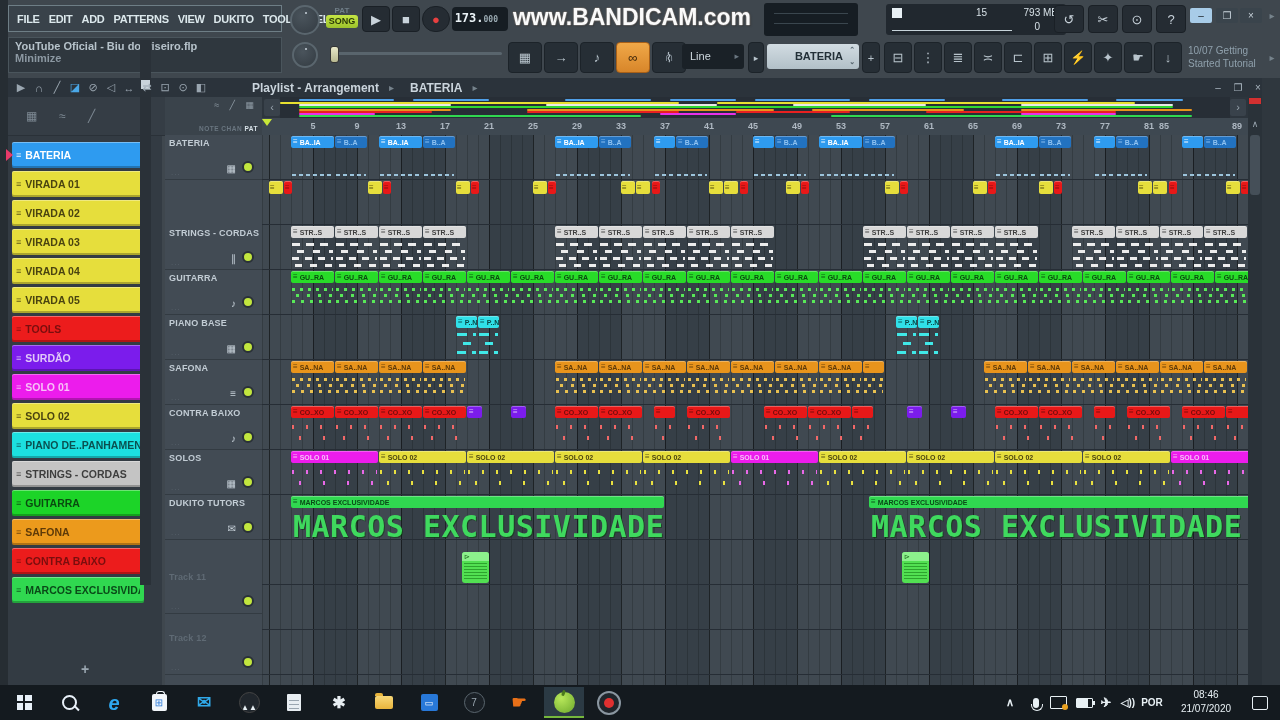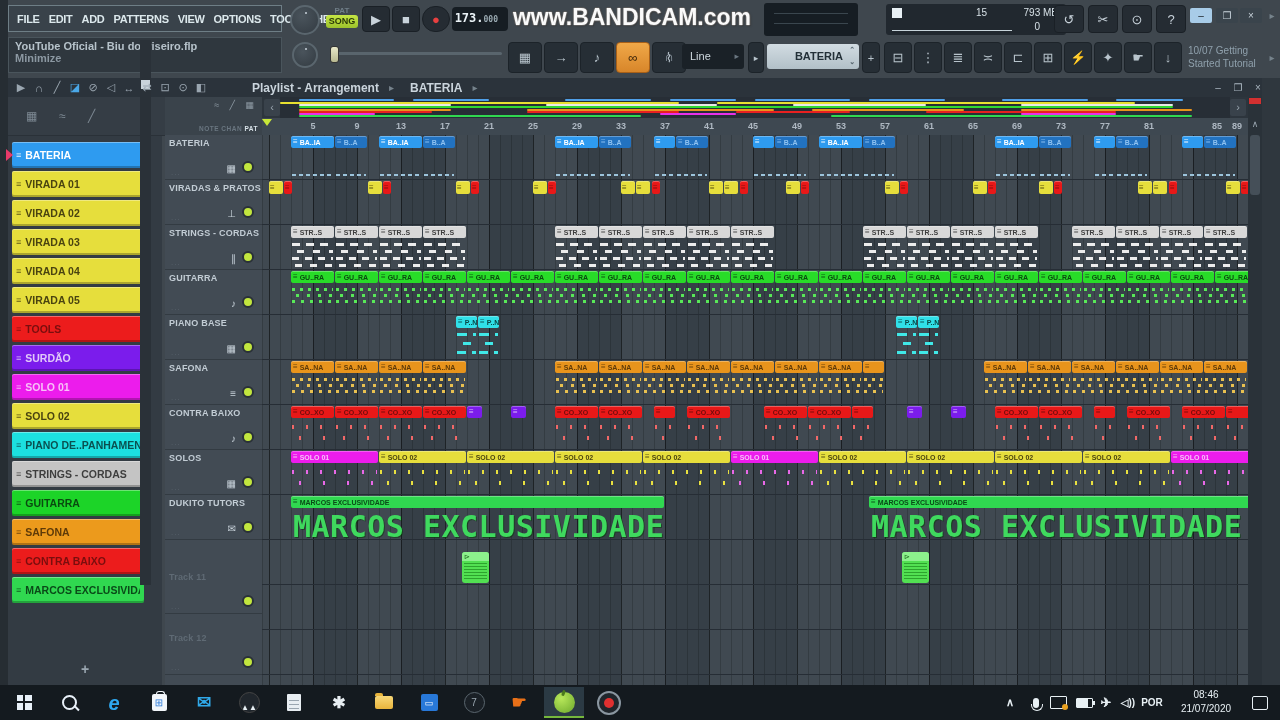--- a/index.html
+++ b/index.html
@@ -193,21 +193,21 @@
 <body>
 
 <div id="screen">
 
   <div id="menubar">
       <div class="mitem">FILE</div>
       <div class="mitem">EDIT</div>
       <div class="mitem">ADD</div>
       <div class="mitem">PATTERNS</div>
       <div class="mitem">VIEW</div>
-      <div class="mitem">OPTIONS</div>
+      <div class="mitem">DUKITO</div>
       <div class="mitem">TOOLS</div>
       <div class="mitem">HELP</div>
     </div>
 
   <div id="titlepanel">
     <div class="tp1">YouTube Oficial - Biu do Piseiro.flp</div>
     <div class="tp2">Minimize</div>
   </div>
 
   <div class="knob" style="left:290px;top:5px;width:26px;height:26px;"></div>
@@ -387,26 +387,20 @@
     </div>
 
   <div id="ttop">
     <div class="icos">≈ ╱ ▦</div>
     <div class="lbls">NOTE CHAN <b>PAT</b></div>
   </div>
   <div id="tpanel">
       <div class="thead" style="top: 0px;">
         <div class="tname">BATERIA</div>
         <div class="ticon">▦</div>
-        <div class="tled"></div>
-        <div class="tdots">...</div>
-      </div>
-      <div class="thead" style="top: 45px;">
-        <div class="tname">VIRADAS &amp; PRATOS</div>
-        <div class="ticon">⊥</div>
         <div class="tled"></div>
         <div class="tdots">...</div>
       </div>
       <div class="thead" style="top: 90px;">
         <div class="tname">STRINGS - CORDAS</div>
         <div class="ticon">∥</div>
         <div class="tled"></div>
         <div class="tdots">...</div>
       </div>
       <div class="thead" style="top: 135px;">
@@ -505,21 +499,21 @@
       <div class="tnum" style="left: 481px;">45</div>
       <div class="tnum" style="left: 525px;">49</div>
       <div class="tnum" style="left: 569px;">53</div>
       <div class="tnum" style="left: 613px;">57</div>
       <div class="tnum" style="left: 657px;">61</div>
       <div class="tnum" style="left: 701px;">65</div>
       <div class="tnum" style="left: 745px;">69</div>
       <div class="tnum" style="left: 789px;">73</div>
       <div class="tnum" style="left: 833px;">77</div>
       <div class="tnum" style="left: 877px;">81</div>
-      <div class="tnum" style="left: 945px;">85</div>
+      <div class="tnum" style="left: 892px;">85</div>
       <div class="tnum" style="left: 965px;">89</div>
     </div>
   <div id="playhead"></div>
   <div id="grid">
       <div class="trow" style="top: 0px;">
         <div class="clip" style="left: 29px; width: 43px;">
           <div class="chead" style="background: rgb(46, 155, 240); color: rgb(255, 255, 255);">
             <div class="cico">≡</div>
             <div class="clbl">BA..IA</div>
           </div>

